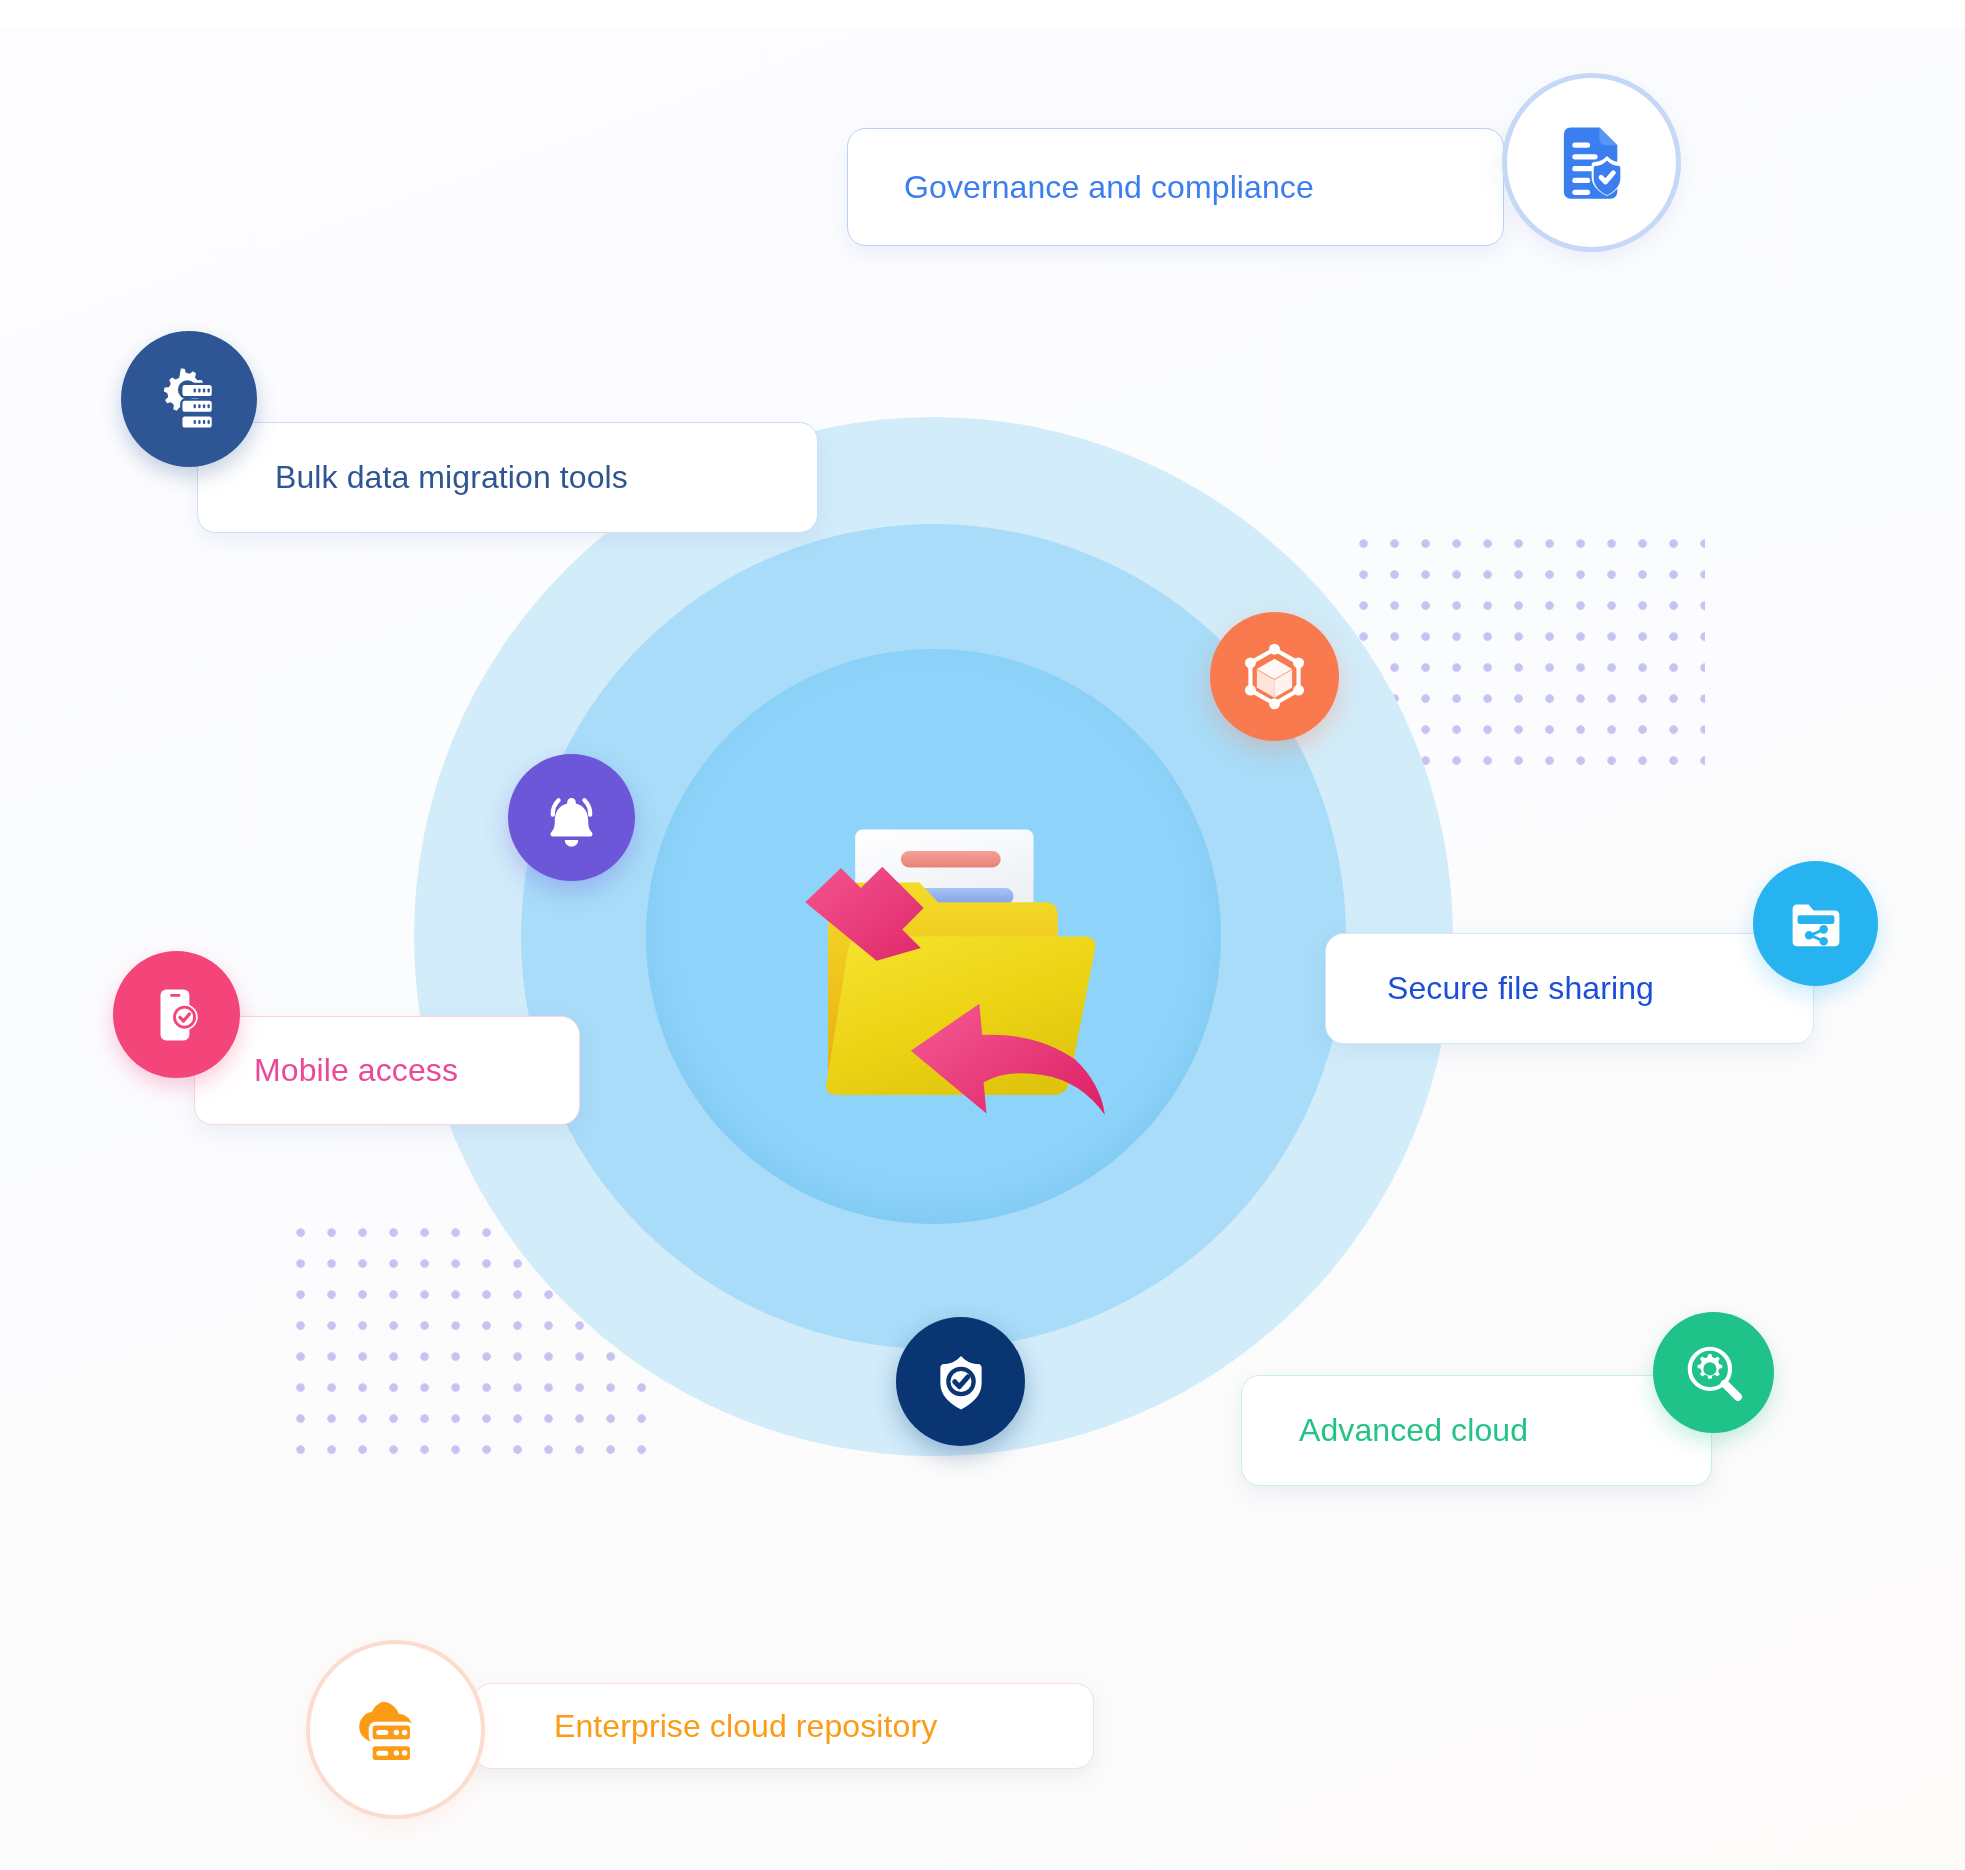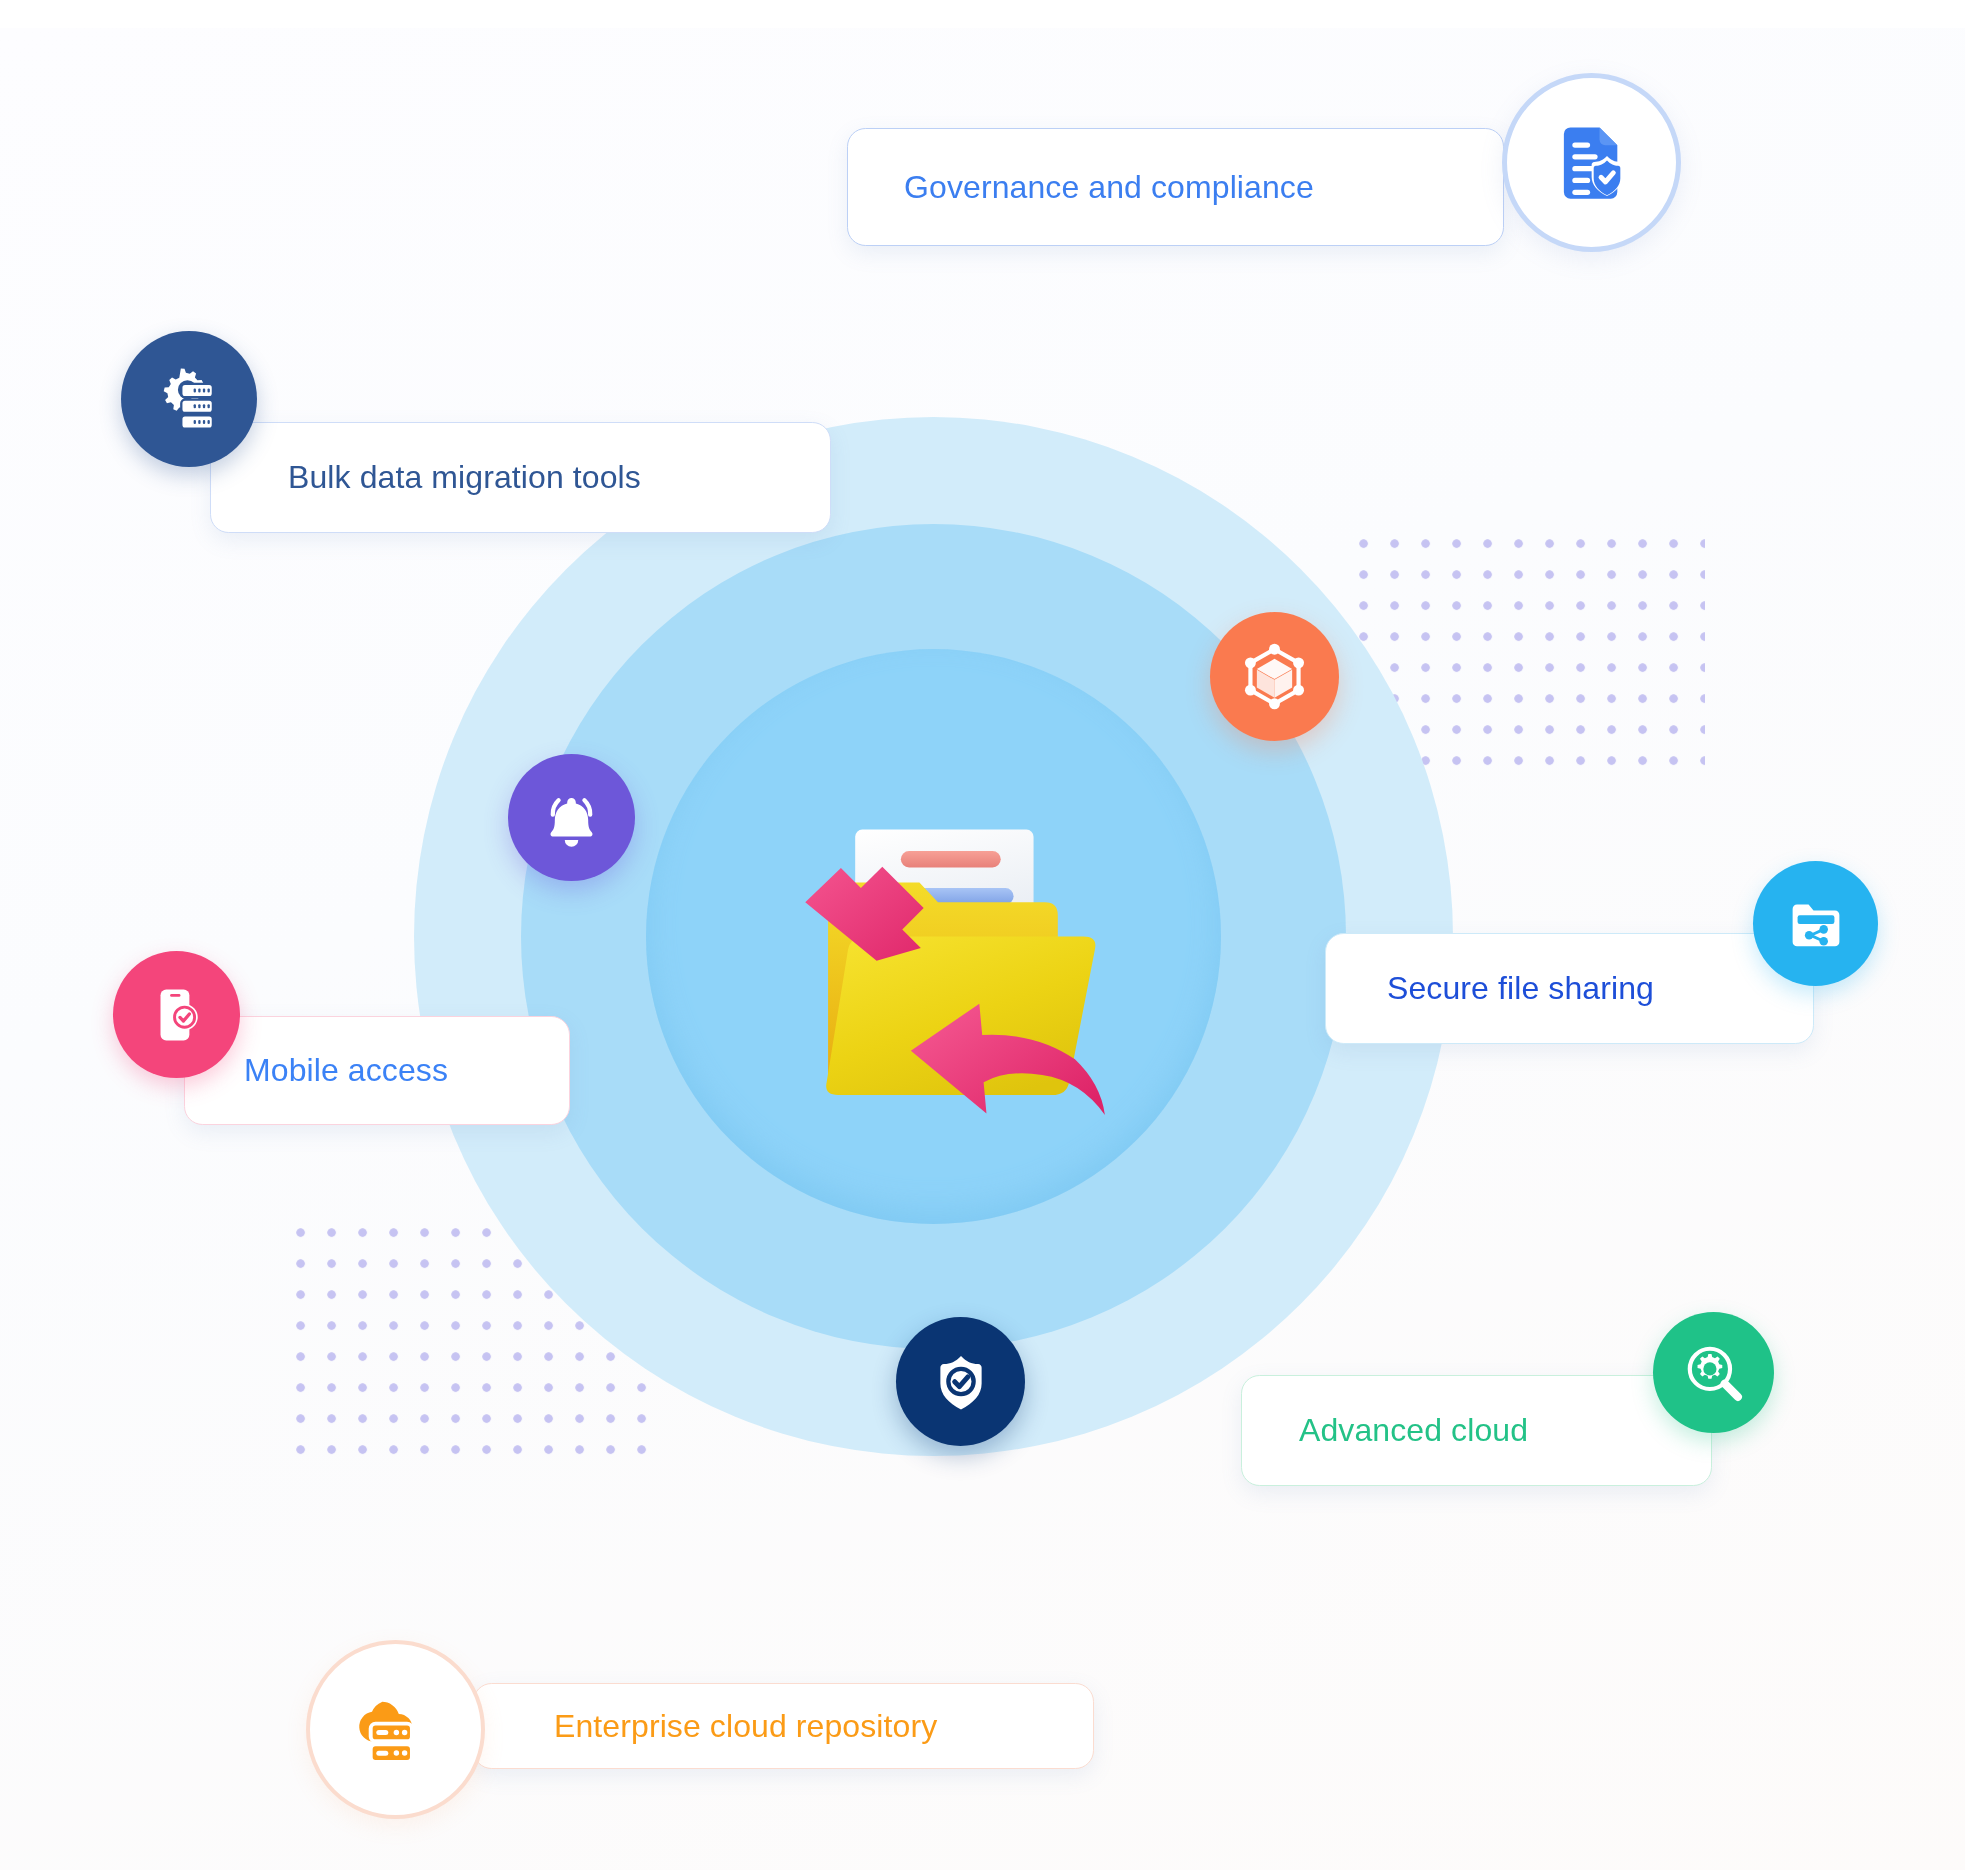--- a/index.html
+++ b/index.html
@@ -99,39 +99,39 @@
   }
   #chip-governance .chip-badge {
     left: 1502px; top: 45px; width: 179px; height: 179px;
     background: #ffffff;
     border: 5px solid #c5d8f8;
     box-shadow: 0 7.1px 23px rgba(120,150,200,.13);
   }
 
   
   #chip-bulk .chip-card {
-    left: 210px; top: 394px; width: 621px; height: 111px;
+    left: 197px; top: 394px; width: 621px; height: 111px;
     padding-left: 77px;
     border-color: #cfddf8;
     color: #2f5694;
     z-index: 10;
   }
   #chip-bulk .chip-badge {
     left: 121px; top: 303px; width: 136px; height: 136px;
     background: #2f5694;
     box-shadow: 0 8.6px 21.4px rgba(47,86,148,.28);
     z-index: 12;
   }
 
   
   #chip-mobile .chip-card {
-    left: 184px; top: 988px; width: 386px; height: 109px;
+    left: 194px; top: 988px; width: 386px; height: 109px;
     padding-left: 59px;
     border-color: #fbd3de;
-    color: #3b82f6;
+    color: #ec4899;
     z-index: 10;
   }
   #chip-mobile .chip-badge {
     left: 113px; top: 923px; width: 127px; height: 127px;
     background: #f4457b;
     box-shadow: 0 8.6px 21.4px rgba(244,69,123,.28);
     z-index: 12;
   }
 
   

